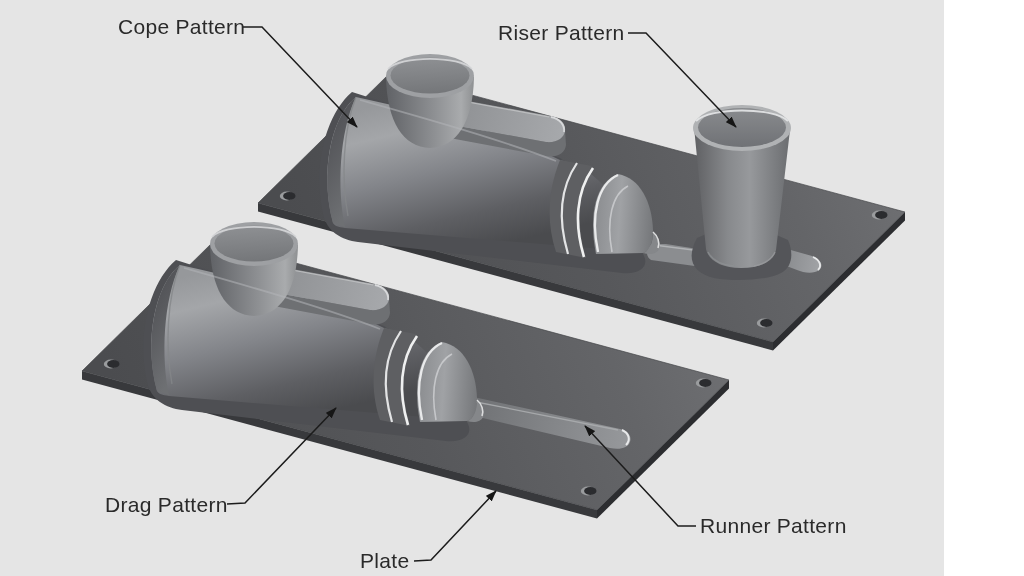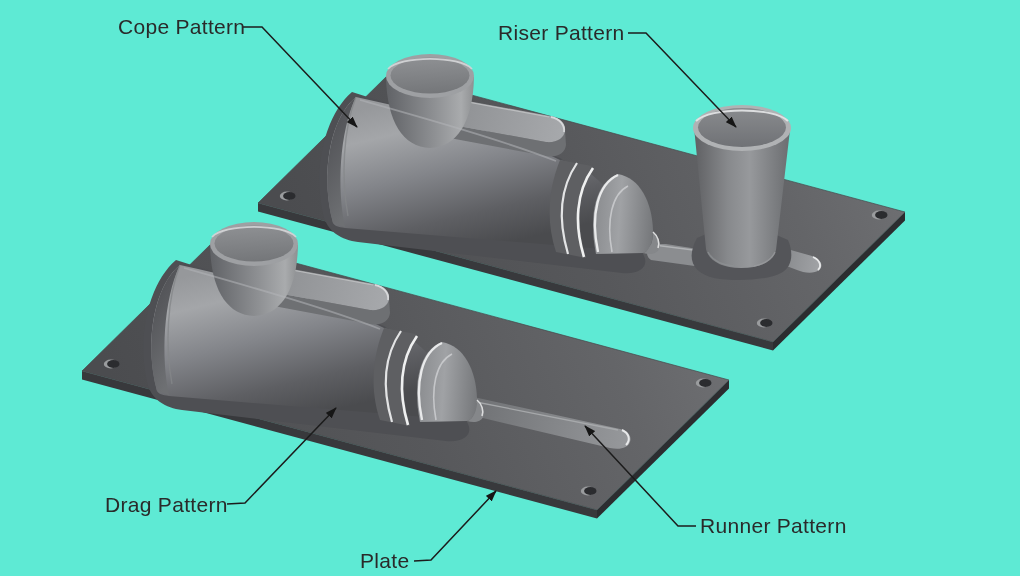--- a/index.html
+++ b/index.html
@@ -1,17 +1,17 @@
 <!DOCTYPE html>
 <html><head>
 <meta charset="utf-8">
 <style>
   html,body{margin:0;padding:0;background:#ffffff;}
   .stage{
-    position:relative;width:1020px;height:576px;background:#5eead4;overflow:hidden;
+    position:relative;width:944px;height:576px;background:#e5e5e5;overflow:hidden;
     font-family:"Liberation Sans", sans-serif;
   }
   .stage svg{position:absolute;left:0;top:0;}
   text.part-label{
     font-family:"Liberation Sans", sans-serif;
     font-size:21px;
     fill:#2a2a2a;
     letter-spacing:0.3px;
   }
 </style>

